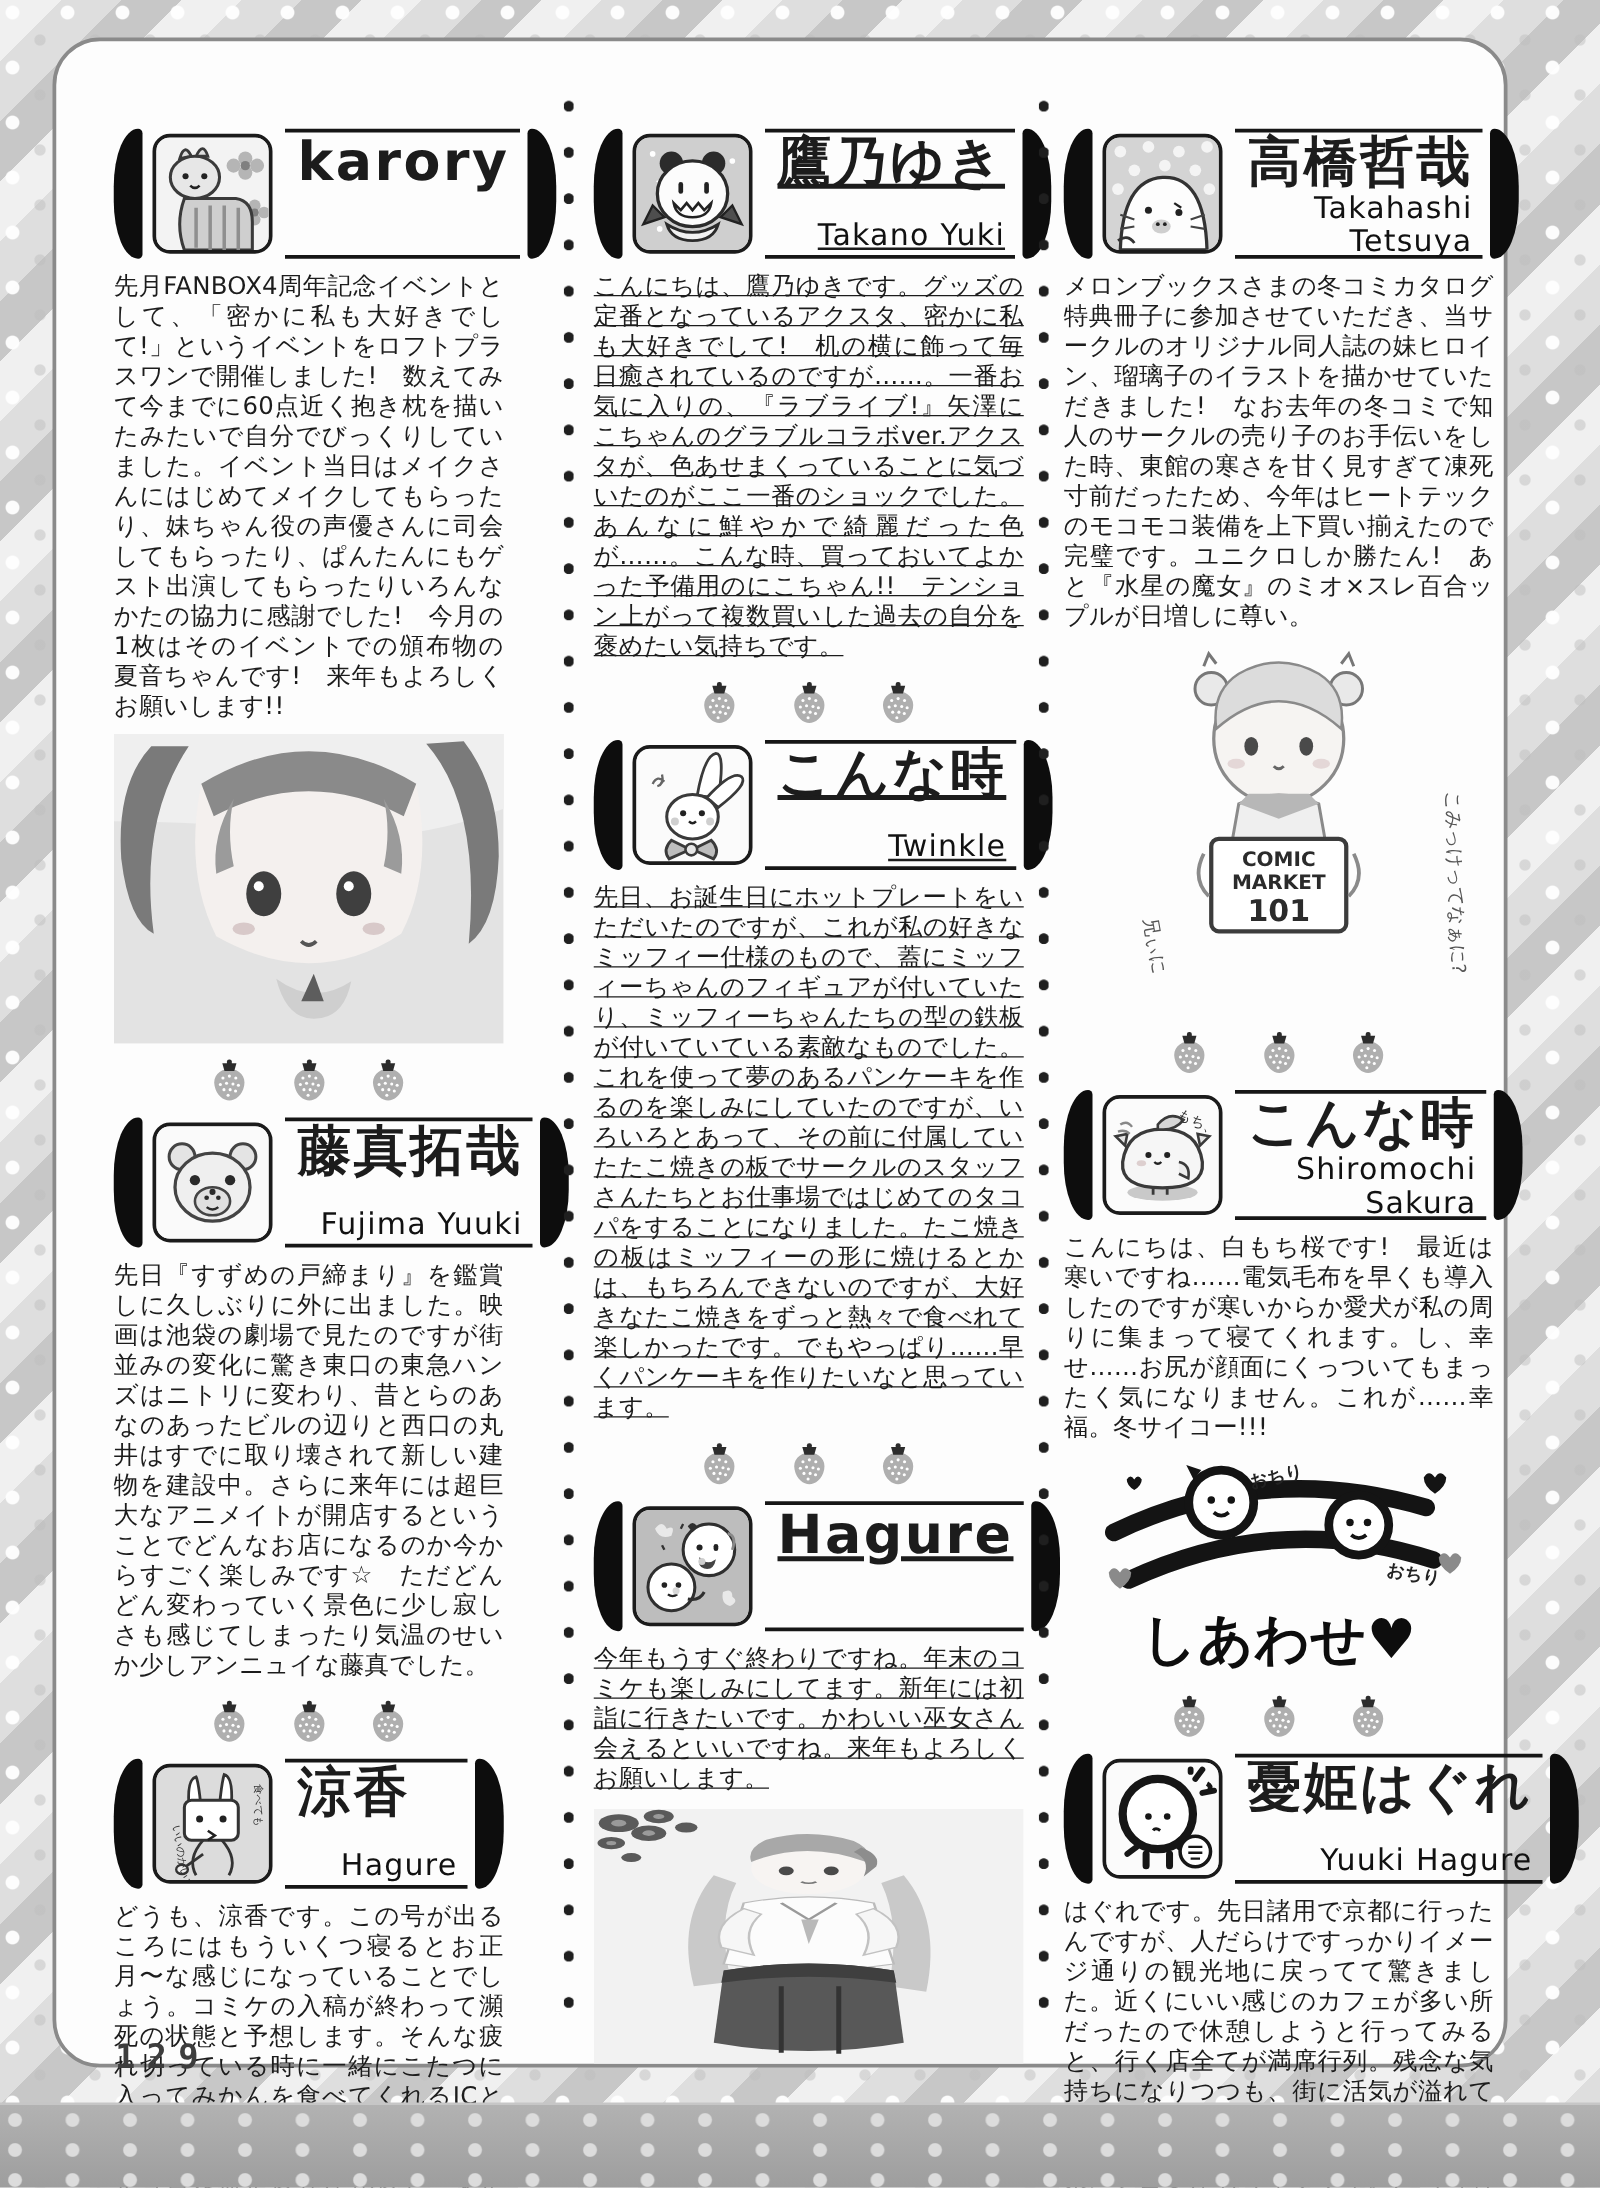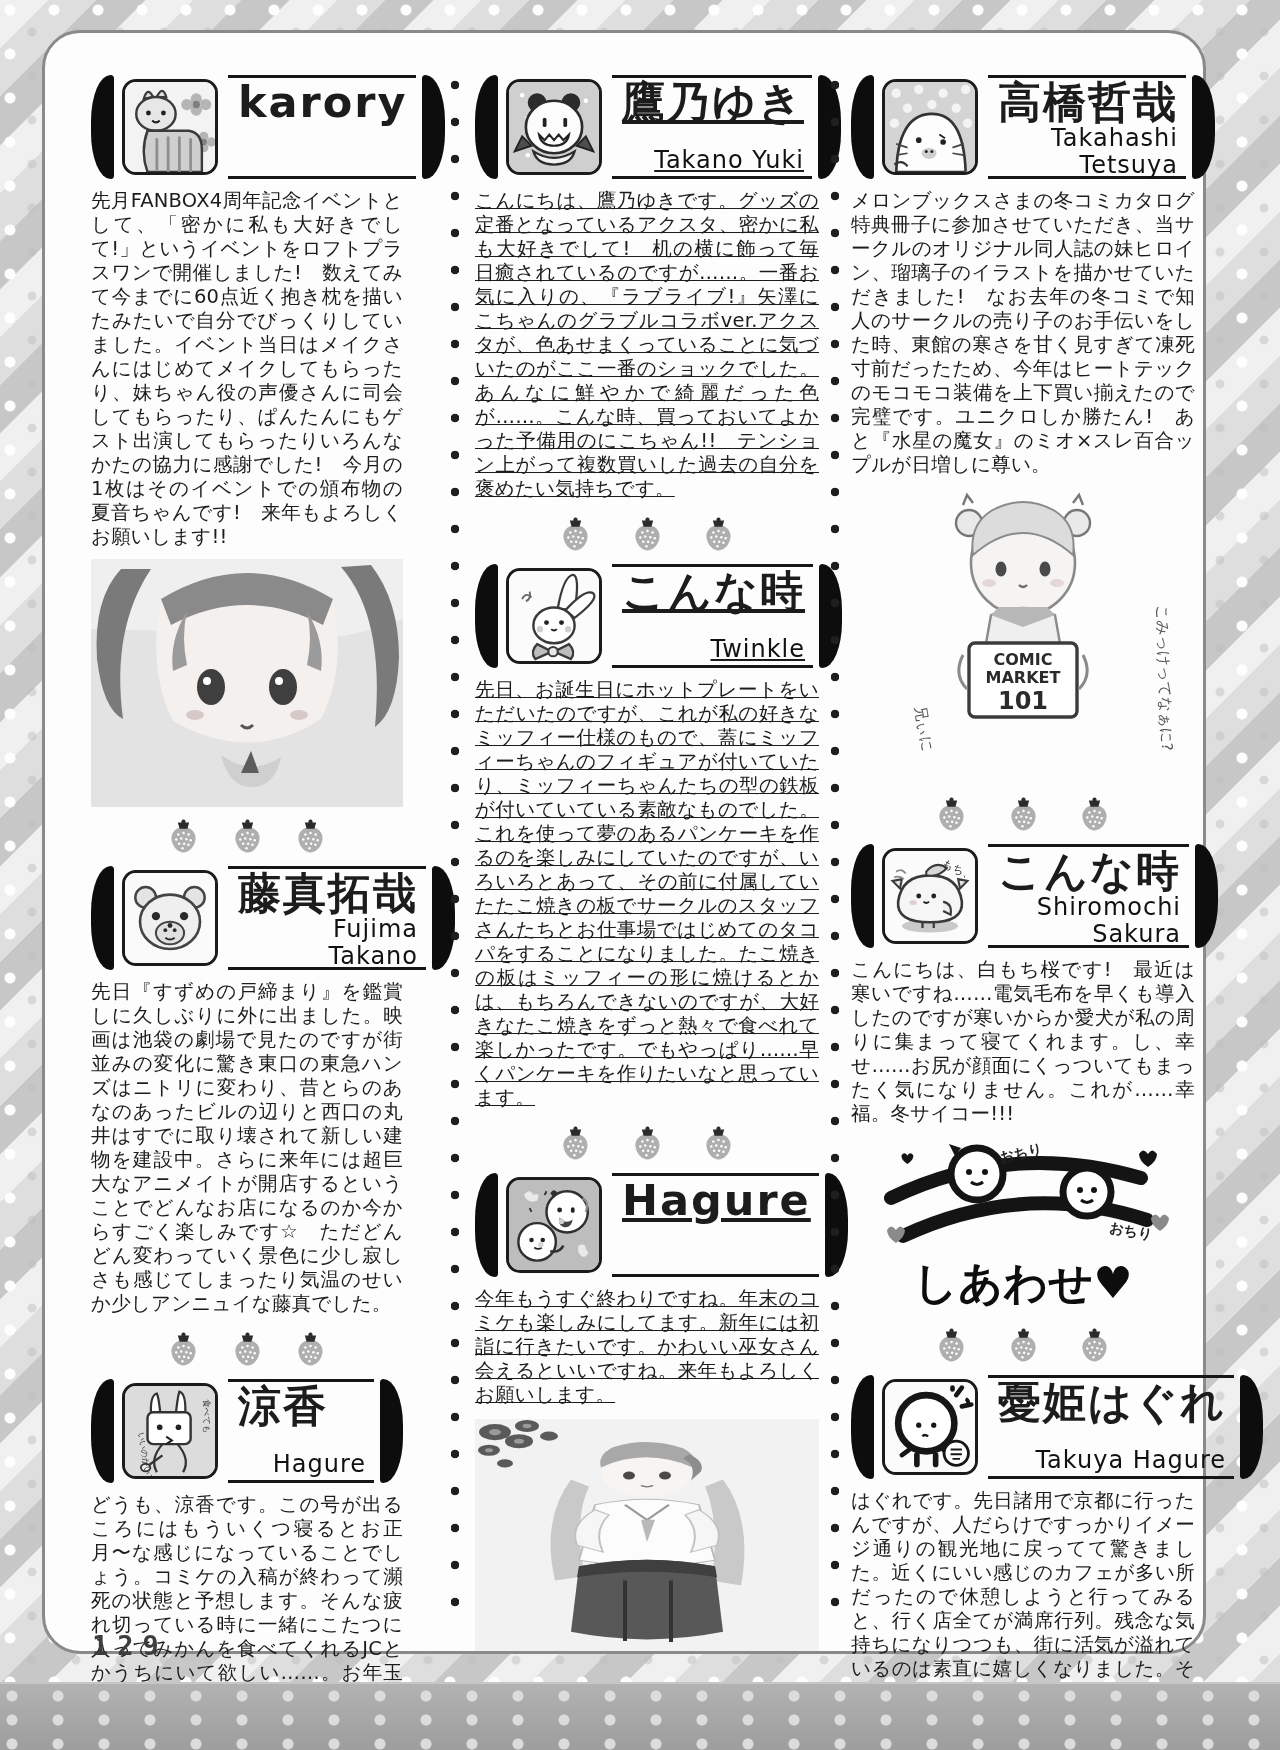--- a/index.html
+++ b/index.html
@@ -10,21 +10,21 @@
       radial-gradient(circle 5px at 10px 10px, rgba(255,255,255,.95) 5px, transparent 6px) 0 0/44px 44px repeat,
       radial-gradient(circle 4px at 32px 32px, rgba(190,190,190,.5) 4px, transparent 5px) 0 0/44px 44px repeat,
       repeating-linear-gradient(-45deg,#c7c7c7 0 34px,#dedede 34px 68px,#f0f0f0 68px 102px);
   }
   
   .frame{
     position:absolute;left:42px;top:30px;width:1164px;height:1624px;
     background:#fdfdfd;border:3px solid #8a8a8a;border-radius:38px;box-sizing:border-box;
   }
   .cols{display:flex;height:100%;padding:42px 0 0 46px;box-sizing:border-box;}
-  .col{display:flex;flex-direction:column;box-sizing:border-box;}
+  .col{display:flex;flex-direction:column;box-sizing:border-box;margin-top:28px;}
   .col1{width:312px;}
   .col2{width:344px;text-decoration:underline;}
   .col3{width:344px;}
   .sep{width:8px;border-radius:4px;
     background-image:radial-gradient(circle 4px at 4px 10px,#1f1f1f 4px,transparent 4.6px);
     background-size:8px 37px;background-repeat:repeat-y;margin-bottom:18px;}
   .sep1{margin-left:48px;margin-right:16px;}
   .sep2{margin-left:12px;margin-right:12px;}
   
   .ehead{display:flex;align-items:stretch;height:104px;margin-bottom:10px;flex:none;}
@@ -179,21 +179,21 @@
                 <circle cx="63" cy="46" r="4.4" fill="#2a2a2a"></circle>
               <ellipse cx="48" cy="64" rx="15" ry="12" fill="#e0e0e0" stroke="#444" stroke-width="2.2"></ellipse>
               <circle cx="43" cy="61" r="2" fill="#2a2a2a"></circle>
                 <circle cx="53" cy="61" r="2" fill="#2a2a2a"></circle>
               <circle cx="48" cy="56" r="2.6" fill="#2a2a2a"></circle>
               <path d="M43 69 q5 4 10 0" fill="none" stroke="#2a2a2a" stroke-width="2"></path>
             </svg>
           </div>
           <div class="nameb">
             <div class="jpname">藤真拓哉</div>
-            <div class="romaji">Fujima Takano</div>
+            <div class="romaji">Fujima Yuuki</div>
           </div>
           <div class="cap capr"></div>
         </div>
         <p class="comment">先日『すずめの戸締まり』を鑑賞しに久しぶりに外に出ました。映画は池袋の劇場で見たのですが街並みの変化に驚き東口の東急ハンズはニトリに変わり、昔とらのあなのあったビルの辺りと西口の丸井はすでに取り壊されて新しい建物を建設中。さらに来年には超巨大なアニメイトが開店するということでどんなお店になるのか今からすごく楽しみです☆　ただどんどん変わっていく景色に少し寂しさも感じてしまったり気温のせいか少しアンニュイな藤真でした。</p>
         <div class="berry-row">
           <svg class="berry" viewBox="0 0 30 34">
               <use href="#berry"></use>
             </svg>
           <svg class="berry" viewBox="0 0 30 34">
               <use href="#berry"></use>
@@ -545,21 +545,21 @@
                 <circle cx="52" cy="46" r="2.8" fill="#161616"></circle>
               <path d="M40 58 q2 -3 6 0" fill="none" stroke="#161616" stroke-width="2.6"></path>
               <path d="M34 78 v10 M54 78 v10" stroke="#161616" stroke-width="6" stroke-linecap="round"></path>
               <path d="M26 72 l-8 6 M62 72 l8 6" stroke="#161616" stroke-width="5" stroke-linecap="round"></path>
               <circle cx="76" cy="76" r="13" fill="#fff" stroke="#161616" stroke-width="3"></circle>
               <path d="M70 72 h12 M70 77 h12 M72 82 h8" stroke="#161616" stroke-width="2"></path>
             </svg>
           </div>
           <div class="nameb">
             <div class="jpname">憂姫はぐれ</div>
-            <div class="romaji">Takuya Hagure</div>
+            <div class="romaji">Yuuki Hagure</div>
           </div>
           <div class="cap capr"></div>
         </div>
         <p class="comment">はぐれです。先日諸用で京都に行ったんですが、人だらけですっかりイメージ通りの観光地に戻ってて驚きました。近くにいい感じのカフェが多い所だったので休憩しようと行ってみると、行く店全てが満席行列。残念な気持ちになりつつも、街に活気が溢れているのは素直に嬉しくなりました。そんなこんなで今年もあっという間に年末、冬コミがもうすぐです。こちらもまた前みたいに賑わうといいな、ということで初日A47a WIREFRAMEでお待ちしています!</p>
       </section>
     </div>
 
   </div>
 </div>
 

